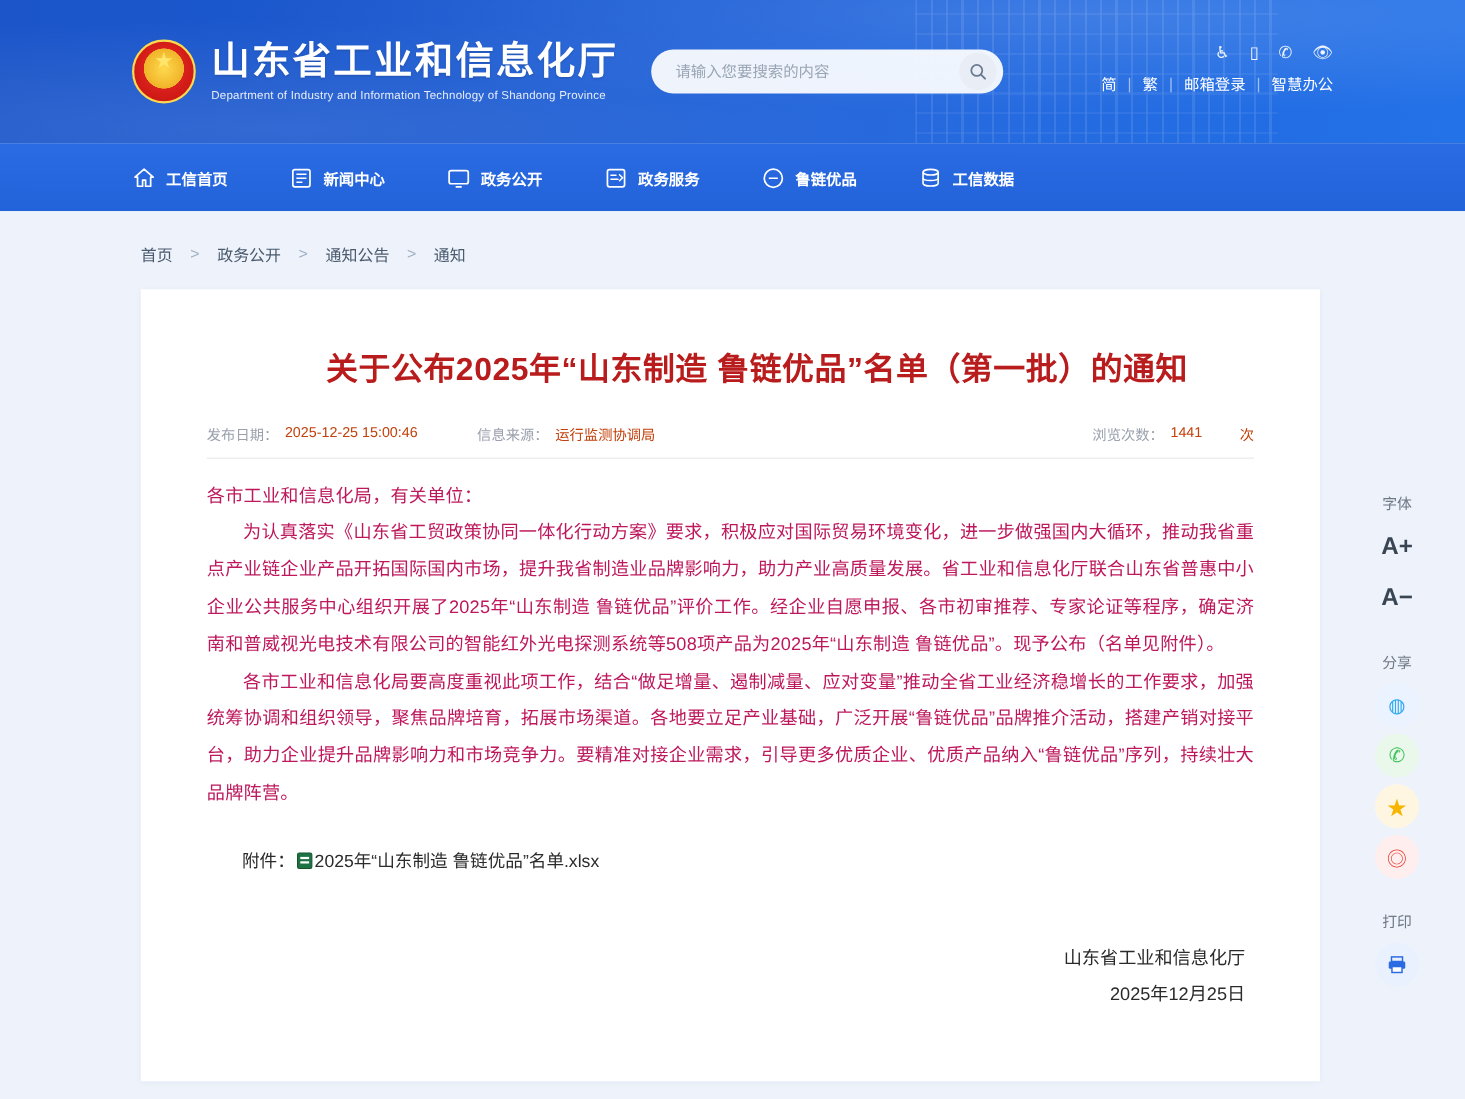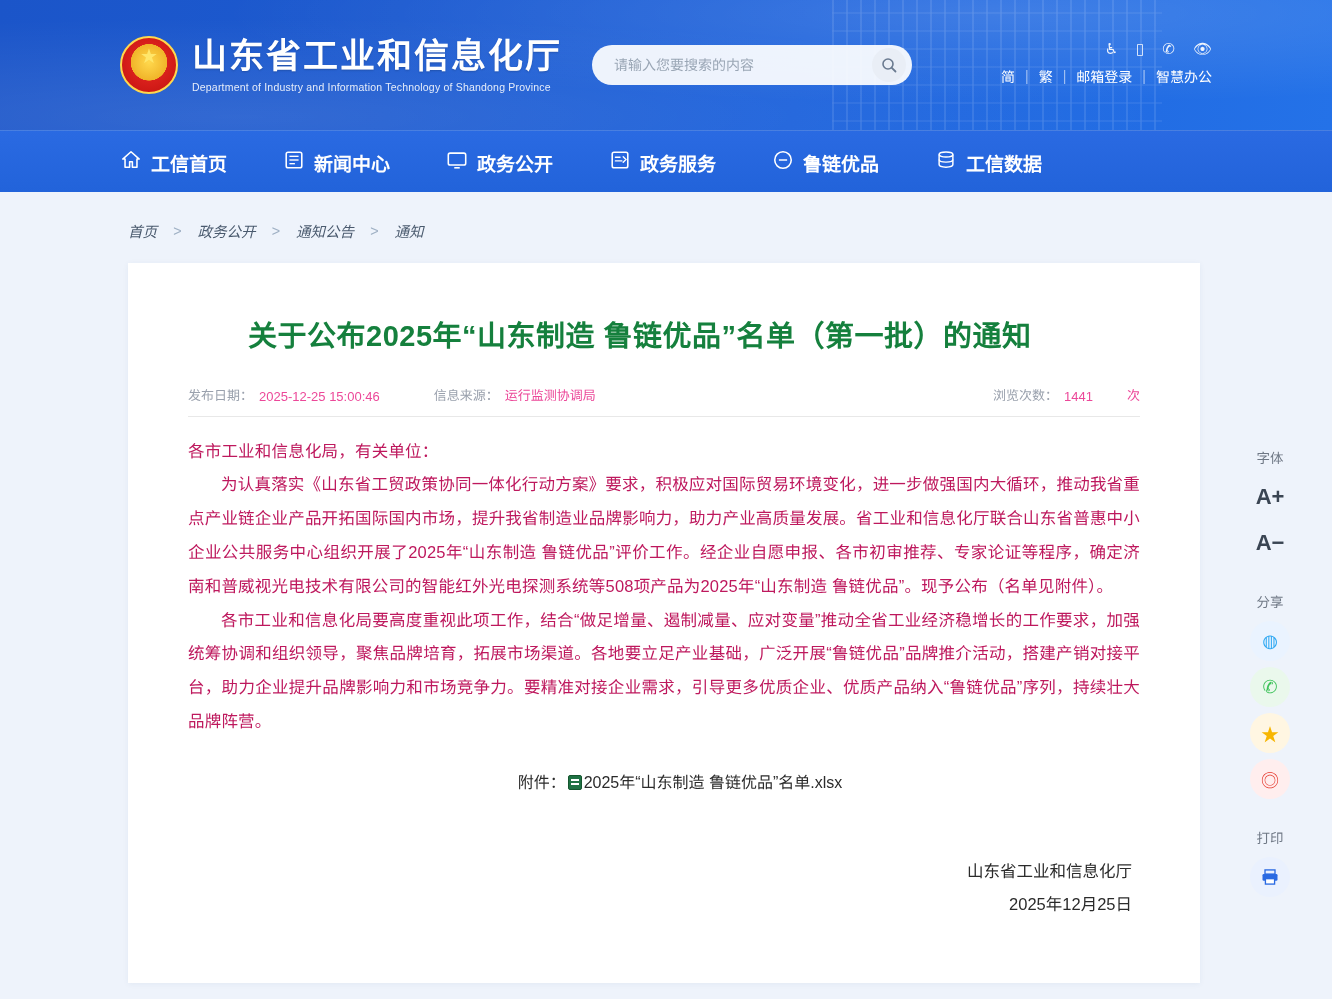--- a/index.html
+++ b/index.html
@@ -127,78 +127,78 @@
     background: linear-gradient(180deg, #2a6ae2 0%, #2263da 100%);
     border-top: 1px solid rgba(255,255,255,.18);
   }
   .nav-inner {
     width: 1332px; height: 62px;
     padding: 0 120px;
     display: flex; align-items: center;
     gap: 0;
   }
   .nav-item {
-    display: flex; gap: 9px;
-    color: #fff; font-size: 19px; font-weight: 700;
+    display: flex; align-items: center; gap: 9px;
+    color: #fff; font-size: 14px; font-weight: 700;
     cursor: pointer;
     padding-right: 56px;
     white-space: nowrap;
   }
   .nav-item .nav-ico {
     width: 22px; height: 22px; display: inline-block;
     flex: none;
   }
 
   
   .crumb-band { background: #eef3fb; }
   .crumb {
     width: 1100px;
     padding: 28px 120px 22px 128px;
     font-size: 14.5px; color: #4a5a6e;
-    display: flex; align-items: center; gap: 16px; font-style: italic;
+    display: flex; align-items: center; gap: 16px;
   }
   .crumb a { color: #4a5a6e; text-decoration: none; cursor: pointer; }
   .crumb .sp { color: #9fb0c4; }
 
   
   .page-wrap {
     width: 1332px;
     padding: 0 120px 0 128px;
     background: #eef3fb;
   }
   .card {
     position: relative;
     background: #fff;
     width: 1072px;
     min-height: 720px;
     padding: 52px 60px 0 60px;
     box-shadow: 0 1px 6px rgba(40,70,120,.06);
   }
   .doc-title {
-    text-align: left;
+    text-align: right;
     font-size: 29px;
     font-weight: 700;
-    color: #15803d;
+    color: #b91c1c;
     line-height: 1.5;
     letter-spacing: .5px;
     padding: 0 60px;
   }
   .meta {
     margin-top: 26px;
     display: flex;
     align-items: center;
     font-size: 13px;
     color: #8b93a0;
     padding-bottom: 12px;
     border-bottom: 1px solid #e8e8e8;
     gap: 0;
   }
   .meta .m-label { color: #9aa1ad; }
-  .meta .m-val { color: #ec4899; margin-left: 6px; }
-  .meta .blk { display: flex; align-items: flex-end; }
+  .meta .m-val { color: #c2410c; margin-left: 6px; }
+  .meta .blk { display: flex; align-items: flex-start; }
   .meta .gap-1 { margin-left: 54px; }
   .meta .push { margin-left: auto; }
   .meta .gap-2 { margin-left: 34px; }
 
   .body-text {
     margin-top: 18px;
     font-size: 16.5px;
     line-height: 2.05;
     color: #be185d;
     letter-spacing: .2px;
@@ -206,21 +206,20 @@
   }
   .body-text p { margin: 0; }
   .body-text p.indent { text-indent: 2em; }
 
   .attach {
     margin-top: 30px;
     text-indent: 2em;
     font-size: 16px;
     color: #2b2b2b;
     display: block;
-    text-align: center;
   }
   .attach .xls-ico {
     display: inline-block;
     width: 14px; height: 15px;
     background: #1f7244;
     border: 1px solid #15562f;
     border-radius: 2px;
     vertical-align: -2px;
     margin: 0 2px;
     position: relative;

